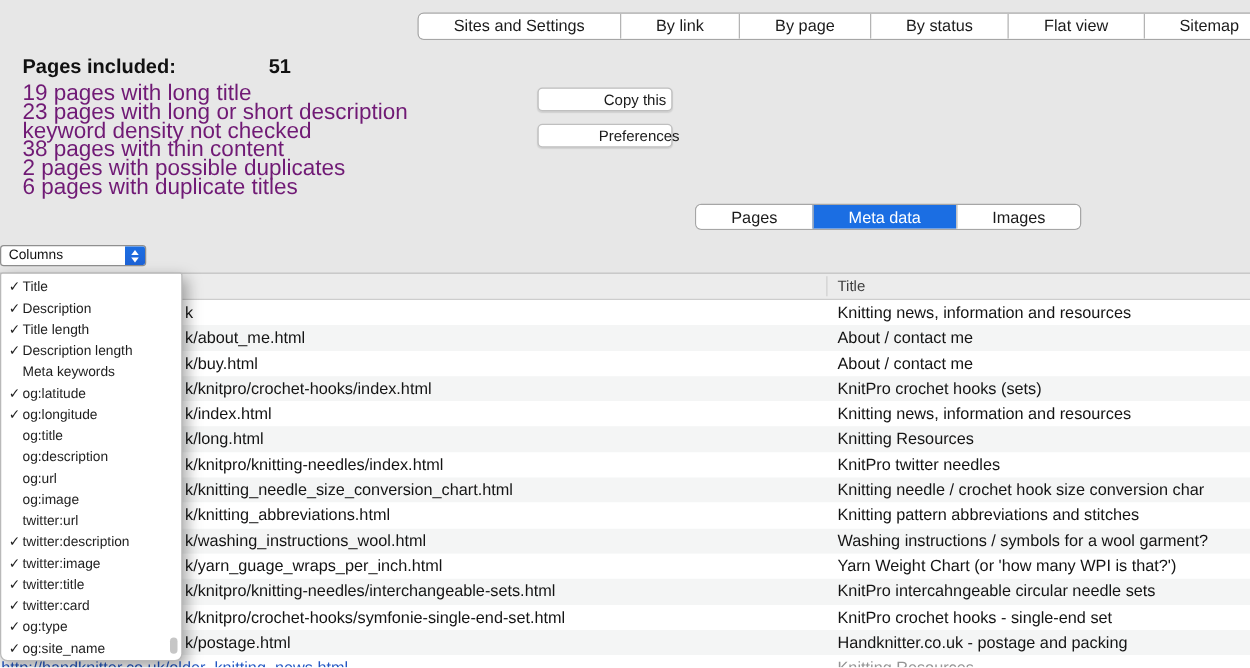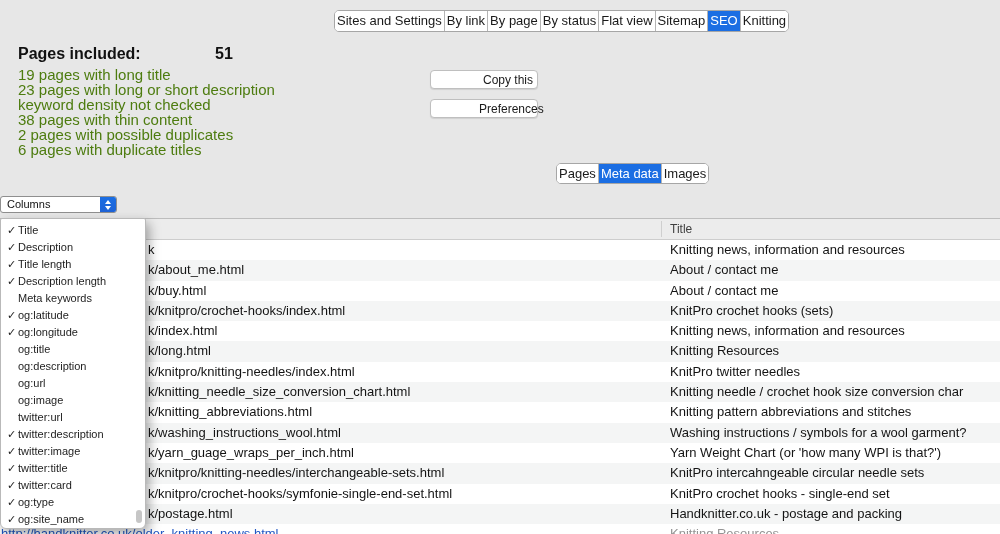--- a/index.html
+++ b/index.html
@@ -8,33 +8,33 @@
 
   .screen { position:relative; width:1000px; height:534px; background:#fff; overflow:hidden; }
 
   
   .top-panel { position:absolute; top:0; left:0; width:1000px; height:218px;
                background:var(--panel-gray,#e7e7e7); }
 
   
   .segbar { display:flex; border:1px solid #a6a6a6; border-radius:5px; overflow:hidden;
             background:#fff; height:22px; position:absolute; }
-  .seg { padding:0 2px; line-height:20px; font-size:13px; color:#1a1a1a; background:#fff;
+  .seg { padding:0 28px; line-height:20px; font-size:13px; color:#1a1a1a; background:#fff;
          border-left:1px solid #b4b4b4; cursor:default; white-space:nowrap; }
   .seg:first-child { border-left:none; }
   .seg.selected { background:var(--accent-blue,#1b6ee3); color:#fff; }
   .main-tabs { top:10px; left:334px; }
   .view-tabs { top:163px; left:541px; height:21px;margin-left:15px; }
   .view-tabs .seg { line-height:19px; }
 
   
   .pages-included { position:absolute; top:45px; left:18px; width:320px;
                     font-size:16px; font-weight:bold; color:#111; }
   .pi-value { position:absolute; left:197px; top:0; }
-  .stats { position:absolute; top:67px; left:18px; font-size:15px; color:#4d7c0f; }
+  .stats { position:absolute; top:67px; left:18px; font-size:18px; color:#701a75; }
   .stat-line { height:15px; line-height:15px; white-space:nowrap; }
 
   
   .btn { position:absolute; left:430px; width:108px; height:19px; background:#fff;
          border:1px solid #bfbfbf; border-radius:4px; font-size:12px; font-family:inherit;
          color:#1a1a1a; box-shadow:0 1px 1px rgba(0,0,0,0.10); line-height:16px;padding-left:48px; }
   .copy-btn { top:70px; }
   .prefs-btn { top:99px; }
 
   

